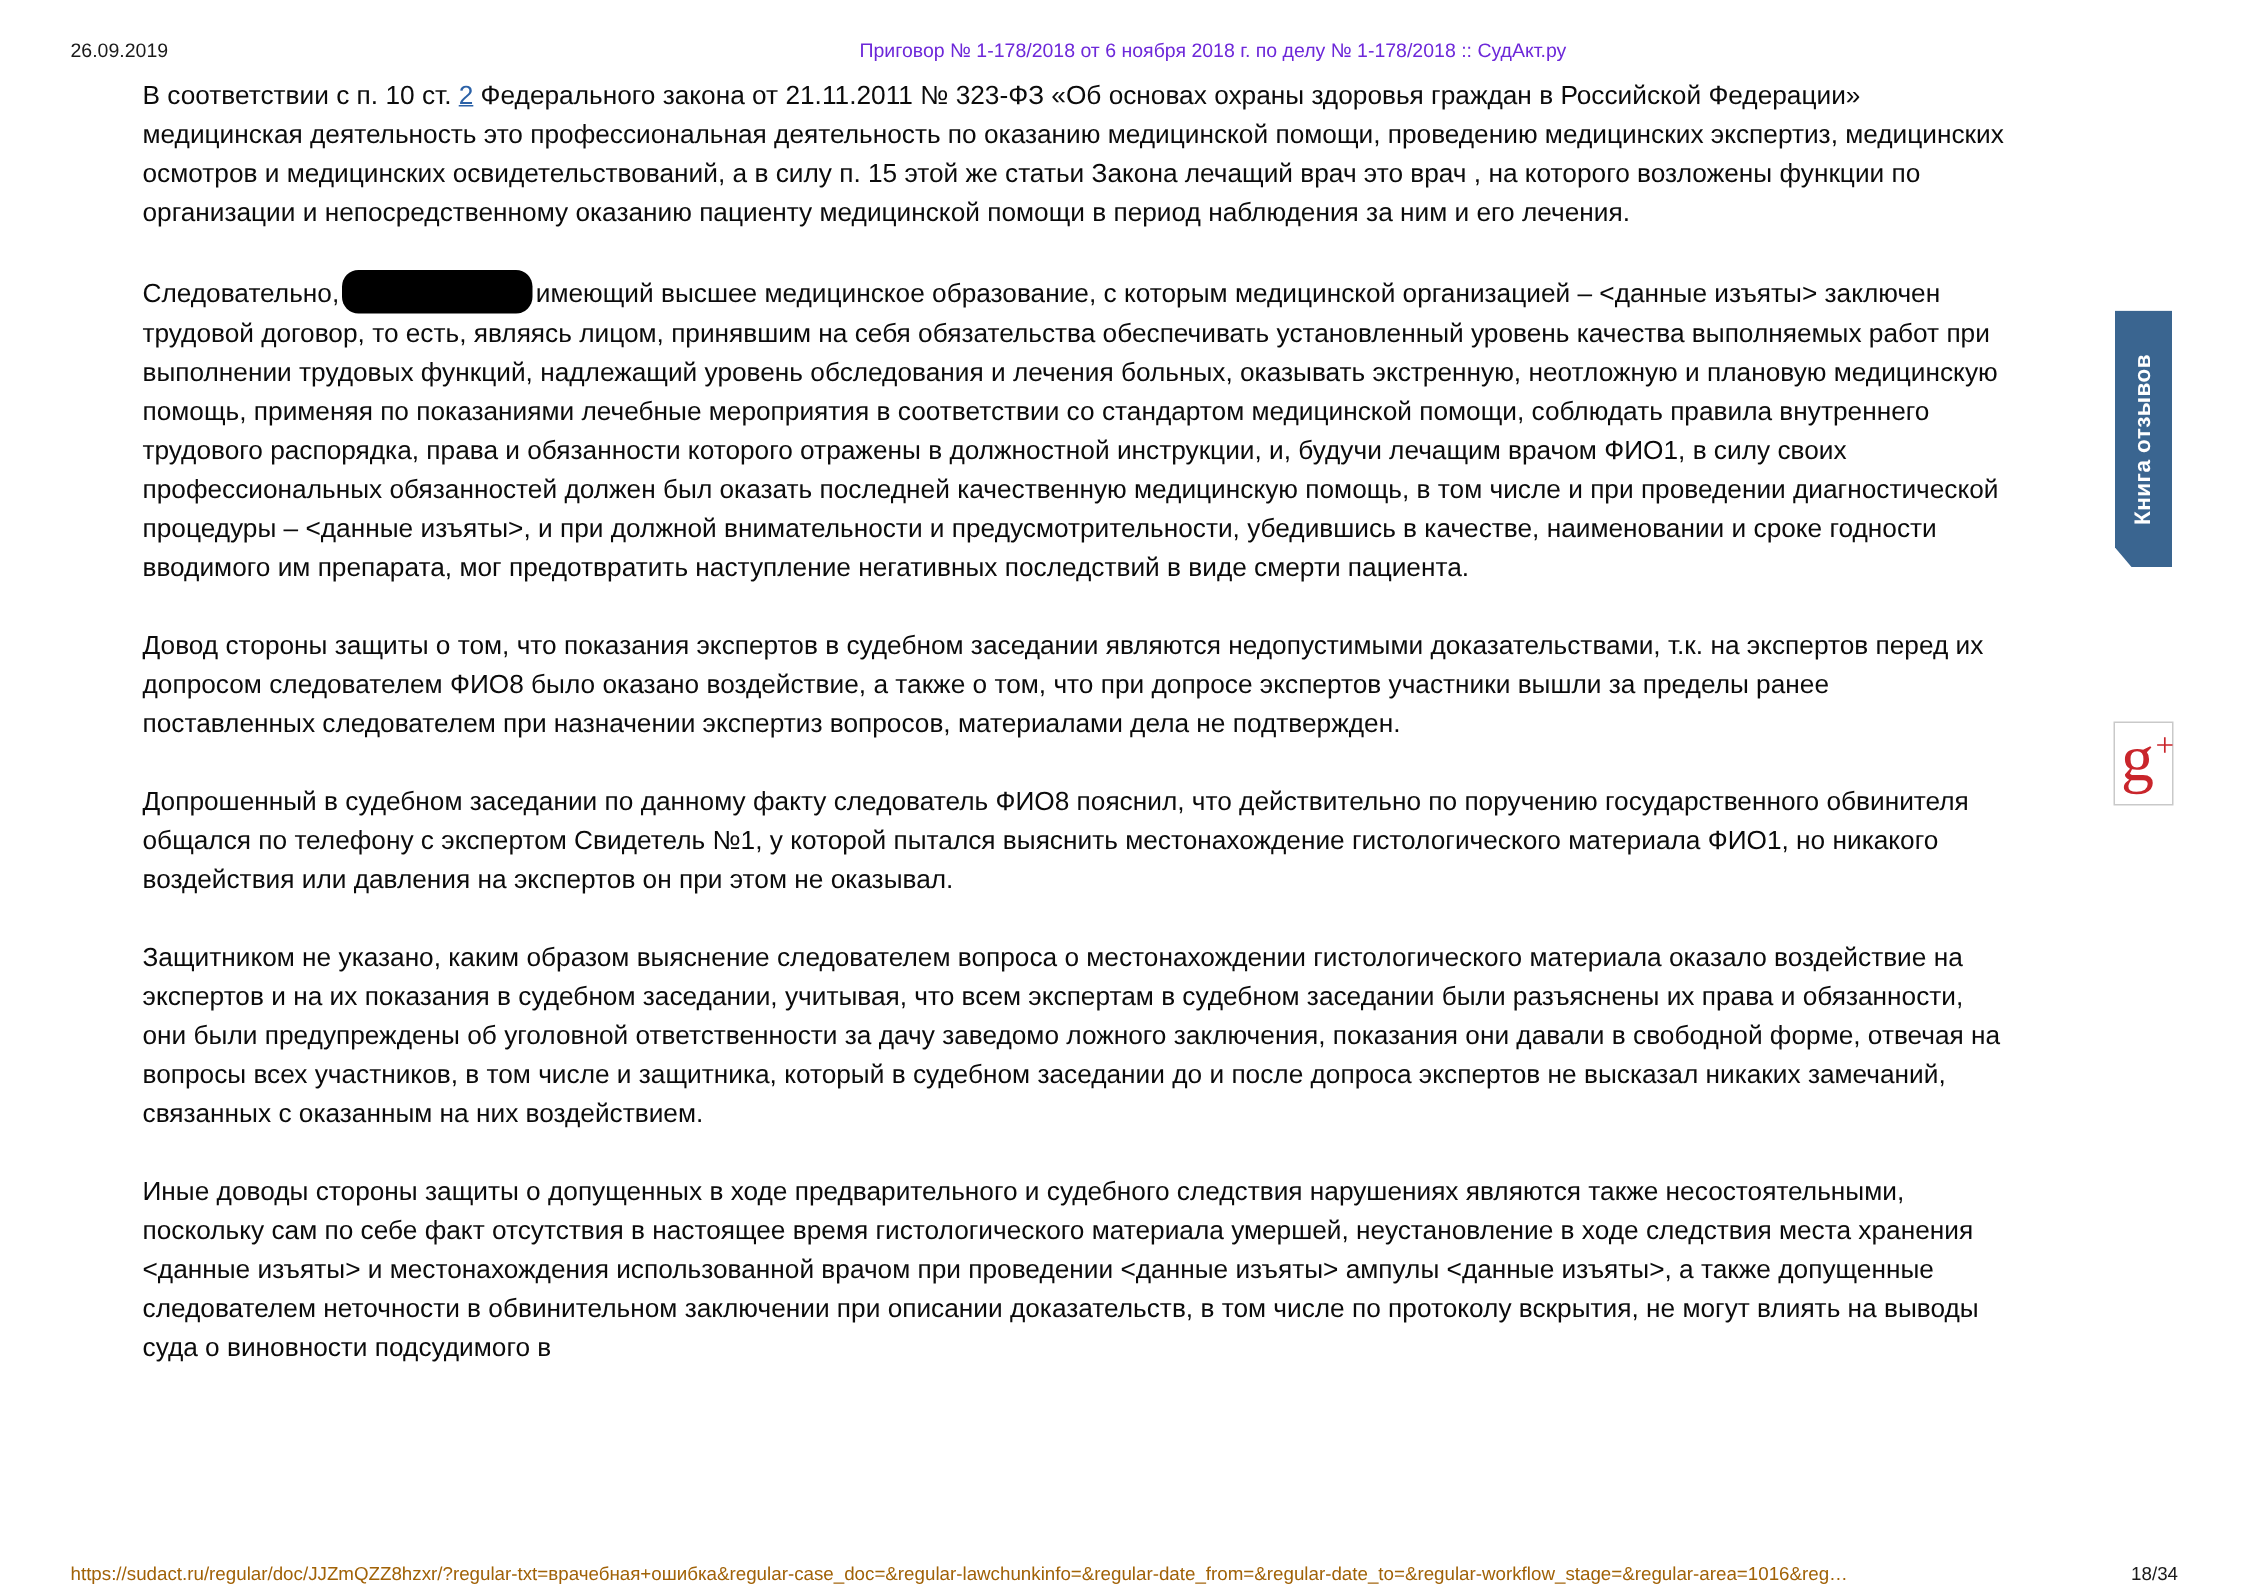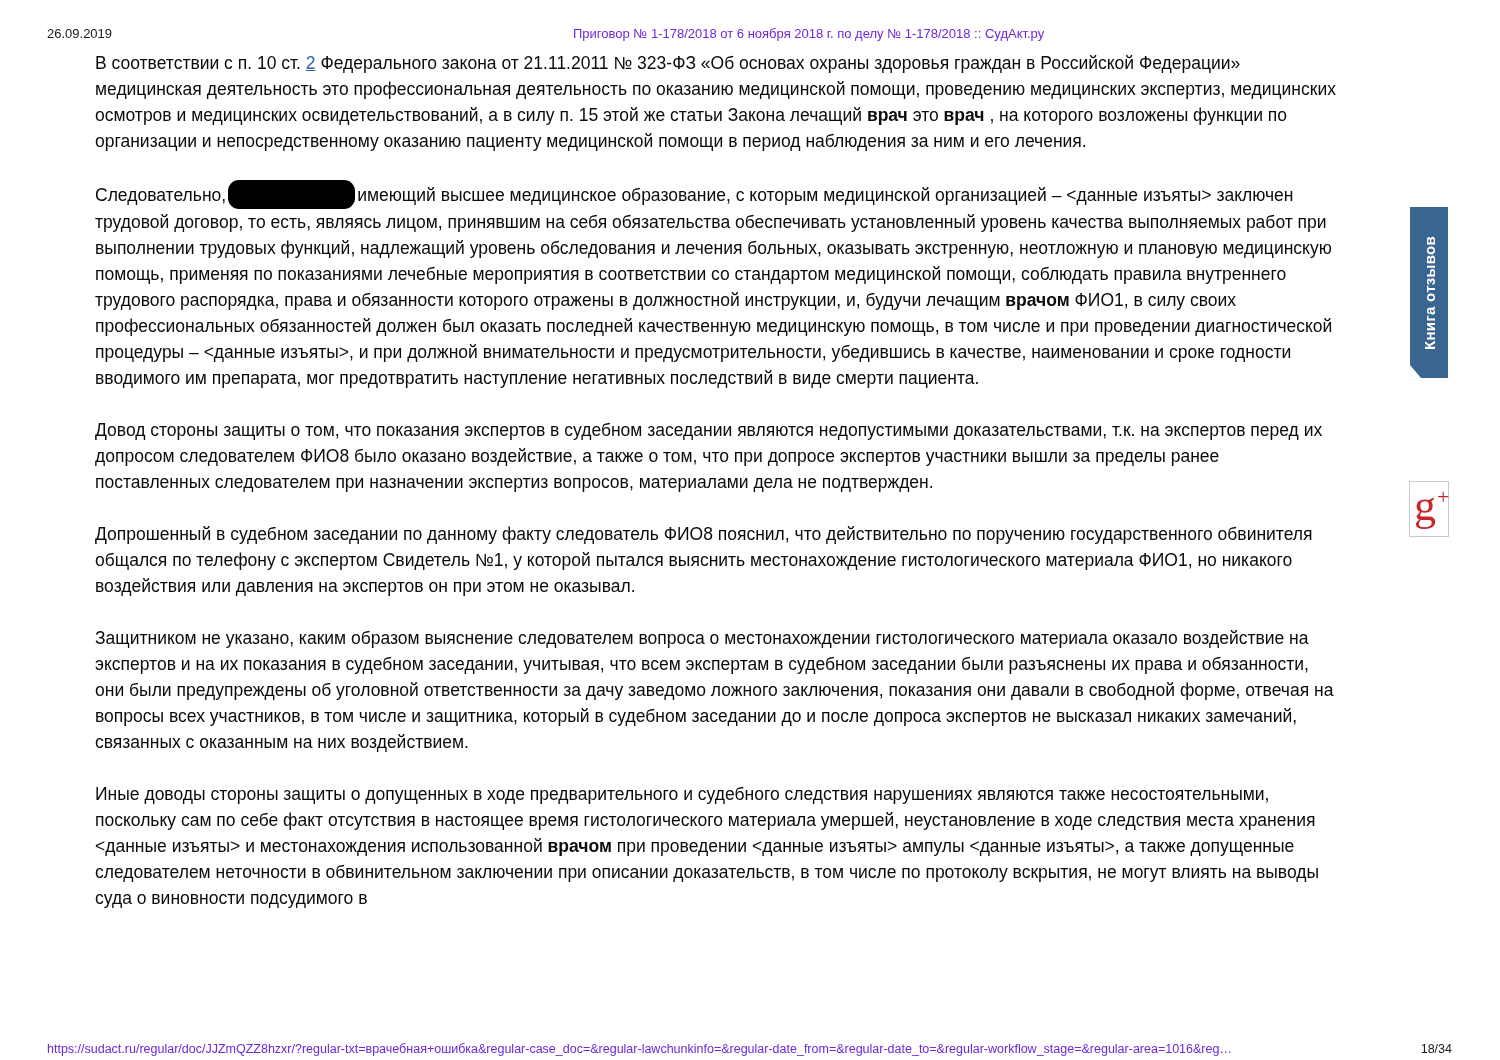--- a/index.html
+++ b/index.html
@@ -6,21 +6,21 @@
   .page{position:relative;width:1500px;height:1060px;background:#ffffff;overflow:hidden;
         font-family:"Liberation Sans","DejaVu Sans",sans-serif;color:#111;}
 
   
   .print-header-date{position:absolute;left:47px;top:26px;font-size:13px;color:#1a1a1a;white-space:nowrap;}
   .print-header-title{position:absolute;left:553px;top:26px;font-size:13px;color:#6d28d9;white-space:nowrap;margin-left:20px;}
 
   
   .doc{position:absolute;left:95px;top:50px;width:1243px;font-size:17.5px;line-height:26px;color:#0b0b0b;}
   .doc p.para{margin:0 0 26px 0;}
-  .doc strong{font-weight:bold;}
+  .doc strong{font-weight:normal;}
   .doc a.doclink{color:#2b61a7;text-decoration:underline;cursor:pointer;}
   .redaction{display:inline-block;width:127px;height:29px;background:#000;border-radius:11px;
              vertical-align:-8px;margin:0 2px;}
 
   
   .feedback-tab{position:absolute;left:1410px;top:207px;width:38px;height:171px;
                 clip-path:polygon(0 0,100% 0,100% 100%,11px 100%,0 calc(100% - 13px));
                 cursor:pointer;}
   .feedback-tab .vlabel{position:absolute;left:50%;top:50%;
                 transform:translate(-50%,-50%) rotate(-90deg);
@@ -28,21 +28,21 @@
 
   
   .gplus{position:absolute;left:1409px;top:481px;width:40px;height:56px;background:#fff;
          border:1px solid #c9c9c9;box-sizing:border-box;cursor:pointer;
          display:flex;align-items:flex-start;justify-content:flex-start;padding:2px 0 0 4px;}
   .gplus .g{font-family:"Liberation Serif","DejaVu Serif",serif;font-size:44px;line-height:44px;}
   .gplus .plus{font-family:"Liberation Serif","DejaVu Serif",serif;font-size:22px;line-height:22px;
                position:relative;top:2px;left:1px;}
 
   
-  .print-footer-url{position:absolute;left:47px;top:1042px;font-size:12.5px;color:#6d28d9;white-space:nowrap;}
+  .print-footer-url{position:absolute;left:47px;top:1042px;font-size:12.5px;color:#a16207;white-space:nowrap;}
   .print-footer-page{position:absolute;right:48px;top:1042px;font-size:12.5px;color:#1a1a1a;}
 </style>
 </head>
 <body>
 
 <div class="page">
 
   <div class="print-header-date">26.09.2019</div>
   <div class="print-header-title">Приговор № 1-178/2018 от 6 ноября 2018 г. по делу № 1-178/2018 :: СудАкт.ру</div>
 

